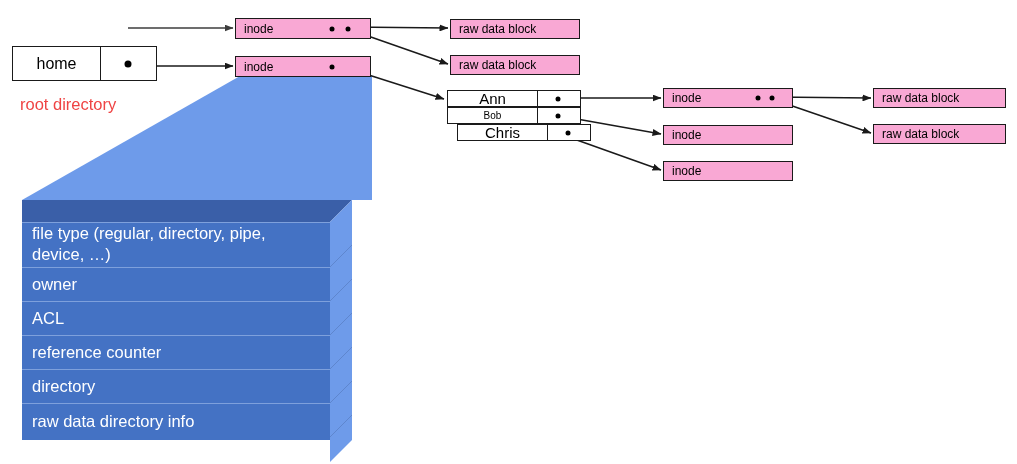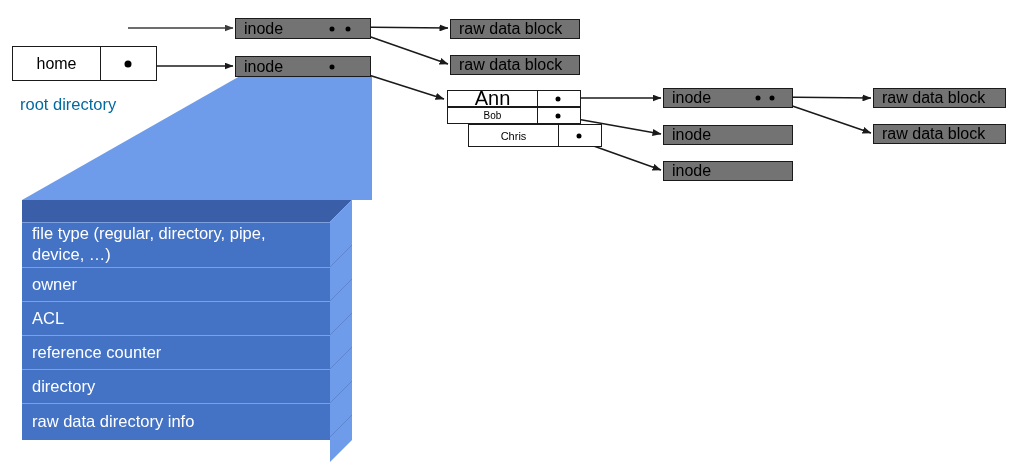--- a/index.html
+++ b/index.html
@@ -8,22 +8,22 @@
     font-family:"Liberation Sans","DejaVu Sans",sans-serif;
     -webkit-font-smoothing:antialiased;
   }
   #canvas{position:absolute;left:0;top:0;width:1017px;height:464px;}
 
   
   .box{
     position:absolute;
     box-sizing:border-box;
     border:1.6px solid #1a1a1a;
-    background:#737373;
-    font-size:16px;
+    background:#f9a8d4;
+    font-size:12px;
     color:#000000;
     line-height:1;
     display:flex;
     align-items:center;
   }
   .box .lbl{padding-left:8px;white-space:nowrap;}
 
   
   .dirrow{
     position:absolute;
@@ -52,21 +52,21 @@
     width:7px;height:7px;
     background:#000;
     border-radius:50%;
     transform:translate(-50%,-50%);
   }
   .dot.sm{width:5px;height:5px;}
 
   .caption{
     position:absolute;
     font-size:16.5px;
-    color:#0369a1;
+    color:#ef4444;
     white-space:nowrap;
   }
 
   
   #inode-block{position:absolute;left:0px;top:188px;width:380px;height:276px;}
   .blk-row{
     position:absolute;
     box-sizing:border-box;
     background:#4472C4;
     border-top:1px solid #7EA0DC;
@@ -191,35 +191,35 @@
   </div>
 
   <div class="box" style="left:450px;top:19px;width:130px;height:20px;">
     <span class="lbl">raw data block</span>
   </div>
 
   <div class="box" style="left:450px;top:55px;width:130px;height:20px;">
     <span class="lbl">raw data block</span>
   </div>
 
-  <div class="dirrow" style="left:447px;top:90px;width:134px;height:17px;font-size:20px;">
+  <div class="dirrow" style="left:447px;top:90px;width:134px;height:17px;font-size:15px;">
     <div class="name" style="width:90px;">Ann</div>
     <div class="ptrcell">
       <div class="dot sm" style="left:20px;top:50%;"></div>
     </div>
   </div>
 
   <div class="dirrow" style="left:447px;top:107px;width:134px;height:17px;font-size:10px;">
     <div class="name" style="width:90px;">Bob</div>
     <div class="ptrcell">
       <div class="dot sm" style="left:20px;top:50%;"></div>
     </div>
   </div>
 
-  <div class="dirrow" style="left:468px;top:124px;width:134px;height:23px;font-size:11px;">
+  <div class="dirrow" style="left:457px;top:124px;width:134px;height:17px;font-size:15px;">
     <div class="name" style="width:90px;">Chris</div>
     <div class="ptrcell">
       <div class="dot sm" style="left:20px;top:50%;"></div>
     </div>
   </div>
 
   <div class="box" style="left:663px;top:88px;width:130px;height:20px;">
     <span class="lbl">inode</span>
     <div class="dot sm" style="left:94px;top:50%;"></div>
     <div class="dot sm" style="left:108px;top:50%;"></div>

